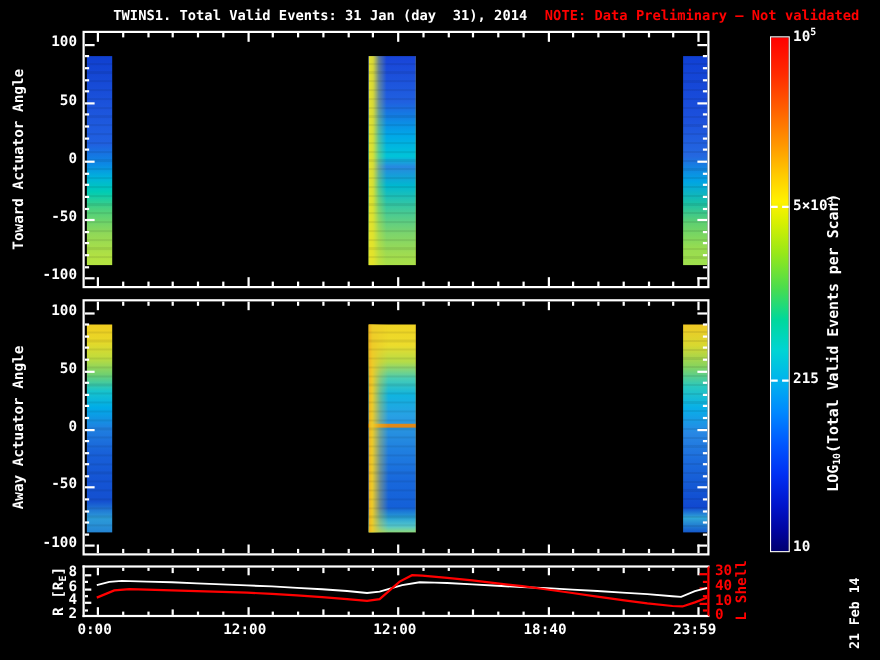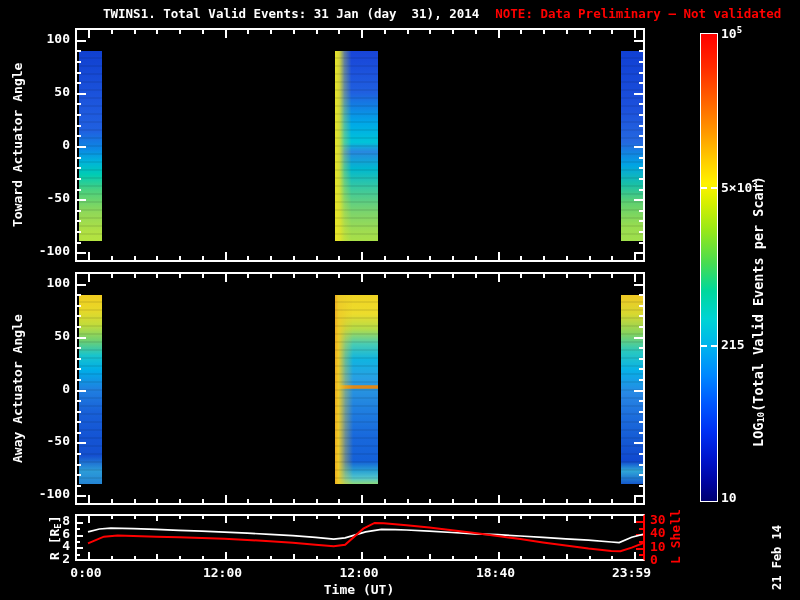--- a/index.html
+++ b/index.html
@@ -303,21 +303,20 @@
   <div class="vlabel" style="left:8px;top:28px;height:234px;width:18px;">Toward Actuator Angle</div>
 
   <div class="vlabel" style="left:8px;top:272px;height:233px;width:18px;">Away Actuator Angle</div>
 
   <div class="vlabel" style="left:46px;top:512px;height:52px;width:18px;">
       <span><span>R [R</span><sub>E</sub><span>]</span></span>
     </div>
 
   <div class="vlabel redlab" style="left:666px;top:506px;height:62px;width:18px;">L Shell</div>
 
-  <div id="time-label" style="left:289px;top:582px;width:140px;">Time (UT)</div>
 
   <div id="colorbar" style="left: 700px; top: 33px; width: 16px; height: 467px; background: linear-gradient(rgb(255, 0, 0) 0%, rgb(255, 42, 0) 7%, rgb(255, 96, 0) 14%, rgb(255, 152, 0) 21%, rgb(255, 204, 0) 27%, rgb(255, 242, 0) 32%, rgb(216, 240, 0) 36%, rgb(152, 232, 24) 42%, rgb(72, 220, 80) 49%, rgb(0, 216, 156) 55%, rgb(0, 212, 212) 61%, rgb(0, 178, 238) 67%, rgb(0, 136, 255) 73%, rgb(0, 88, 255) 79%, rgb(0, 48, 244) 85%, rgb(0, 20, 204) 91%, rgb(0, 4, 160) 96%, rgb(0, 0, 112) 100%);">
       <div class="cb-dash" style="top: 153.11px;"></div>
       <div class="cb-dash" style="top: 310.956px;"></div>
     </div>
 
   <div class="vlabel" style="left:748px;top:128px;height:368px;width:20px;font-size:13.5px;">
       <span><span>LOG</span><sub>10</sub><span>(Total Valid Events per Scan)</span></span>
     </div>
 

